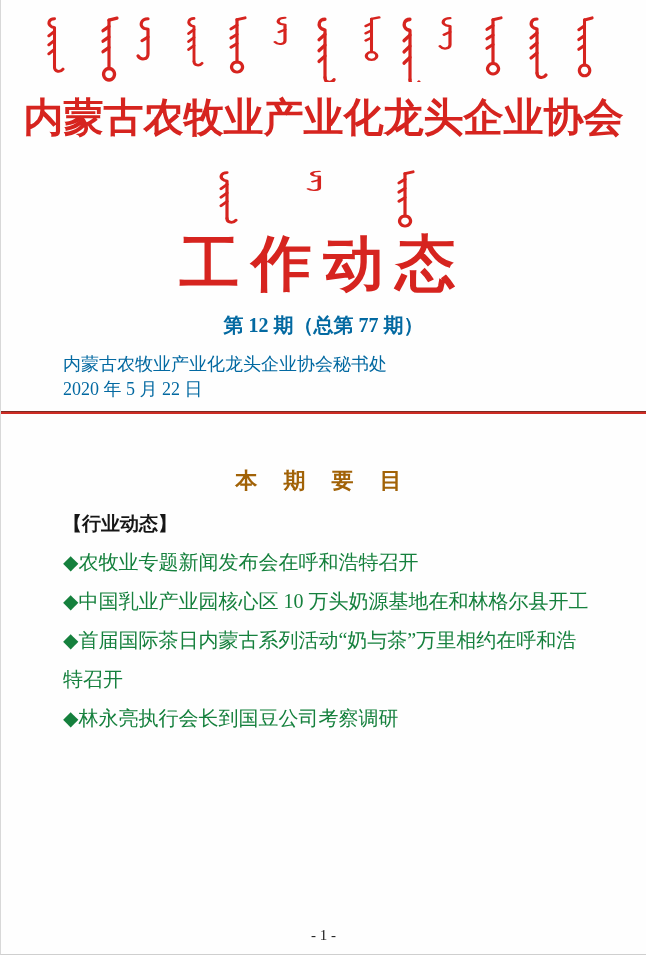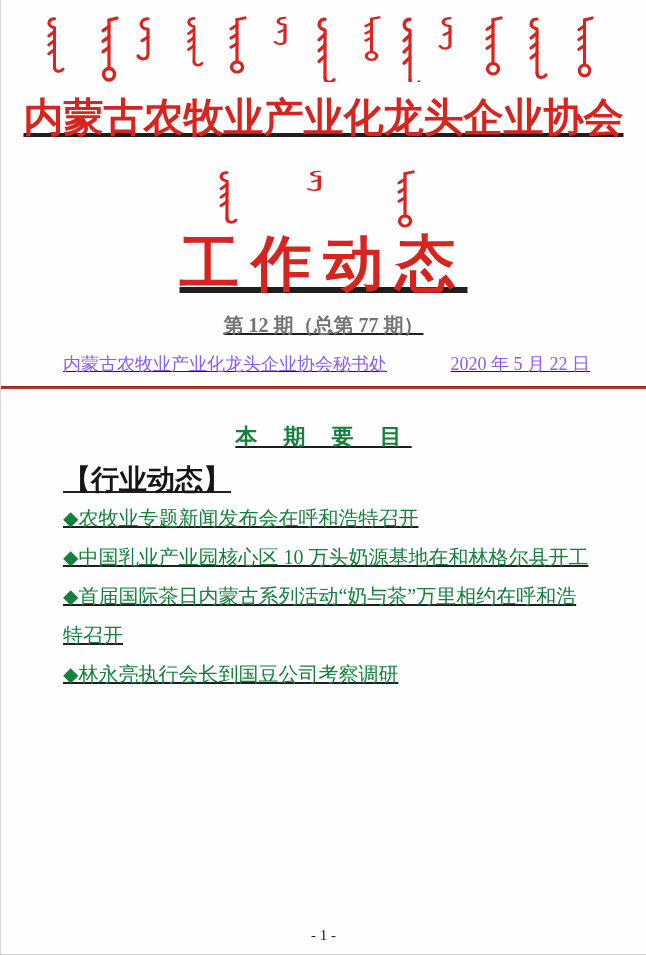--- a/index.html
+++ b/index.html
@@ -7,21 +7,20 @@
     position:relative;
     width:646px;height:955px;
     margin:0;
     background:#fefefe;
     overflow:hidden;
     border-left:1px solid #d8d8d8;
     border-bottom:1px solid #cfcfcf;
     font-family:"Liberation Serif","DejaVu Serif",serif;
     color:#1f1f1f;
     box-sizing:border-box;
-    text-decoration:underline;
   }
   .masthead-script{
     margin:14px 34px 0 38px;
     height:68px;
   }
   .script-svg path{
     stroke:#d6241f;
     stroke-width:3.2;
     fill:none;
     stroke-linecap:round;
@@ -52,53 +51,54 @@
     letter-spacing:12px;
     color:#d6241f;
     white-space:nowrap;
   }
   .issue-line{
     margin-top:16px;
     text-align:center;
     font-size:20px;
     font-weight:bold;
     line-height:26px;
-    color:#737373;
+    color:#0369a1;
   }
   .pub-row{
     margin:14px 56px 0 62px;
     display:flex;
     justify-content:space-between;
     align-items:baseline;
     font-size:18px;
     line-height:25px;
-    color:#8b5cf6;
+    color:#0369a1;
+    flex-direction:column;
   }
   .rule{
     margin-top:9px;
     height:3px;
     background:#cd2c24;
     border-top:1px solid #7e2a22;
     box-sizing:border-box;
   }
   .toc-heading{
-    margin-top:33px;
+    margin-top:52px;
     text-align:center;
     font-size:22px;
     font-weight:bold;
     letter-spacing:10px;
     line-height:30px;
     font-family:"Liberation Sans","DejaVu Sans",sans-serif;
-    color:#15803d;
+    color:#a16207;
   }
   .toc{
     margin:8px 56px 0 62px;
   }
   .toc-section-title{
-    font-size:28px;
+    font-size:19px;
     font-weight:bold;
     line-height:39px;
     font-family:"Liberation Sans","DejaVu Sans",sans-serif;
     color:#161616;
   }
   .toc-item{
     font-size:20px;
     line-height:39px;
     color:#15803d;
   }

